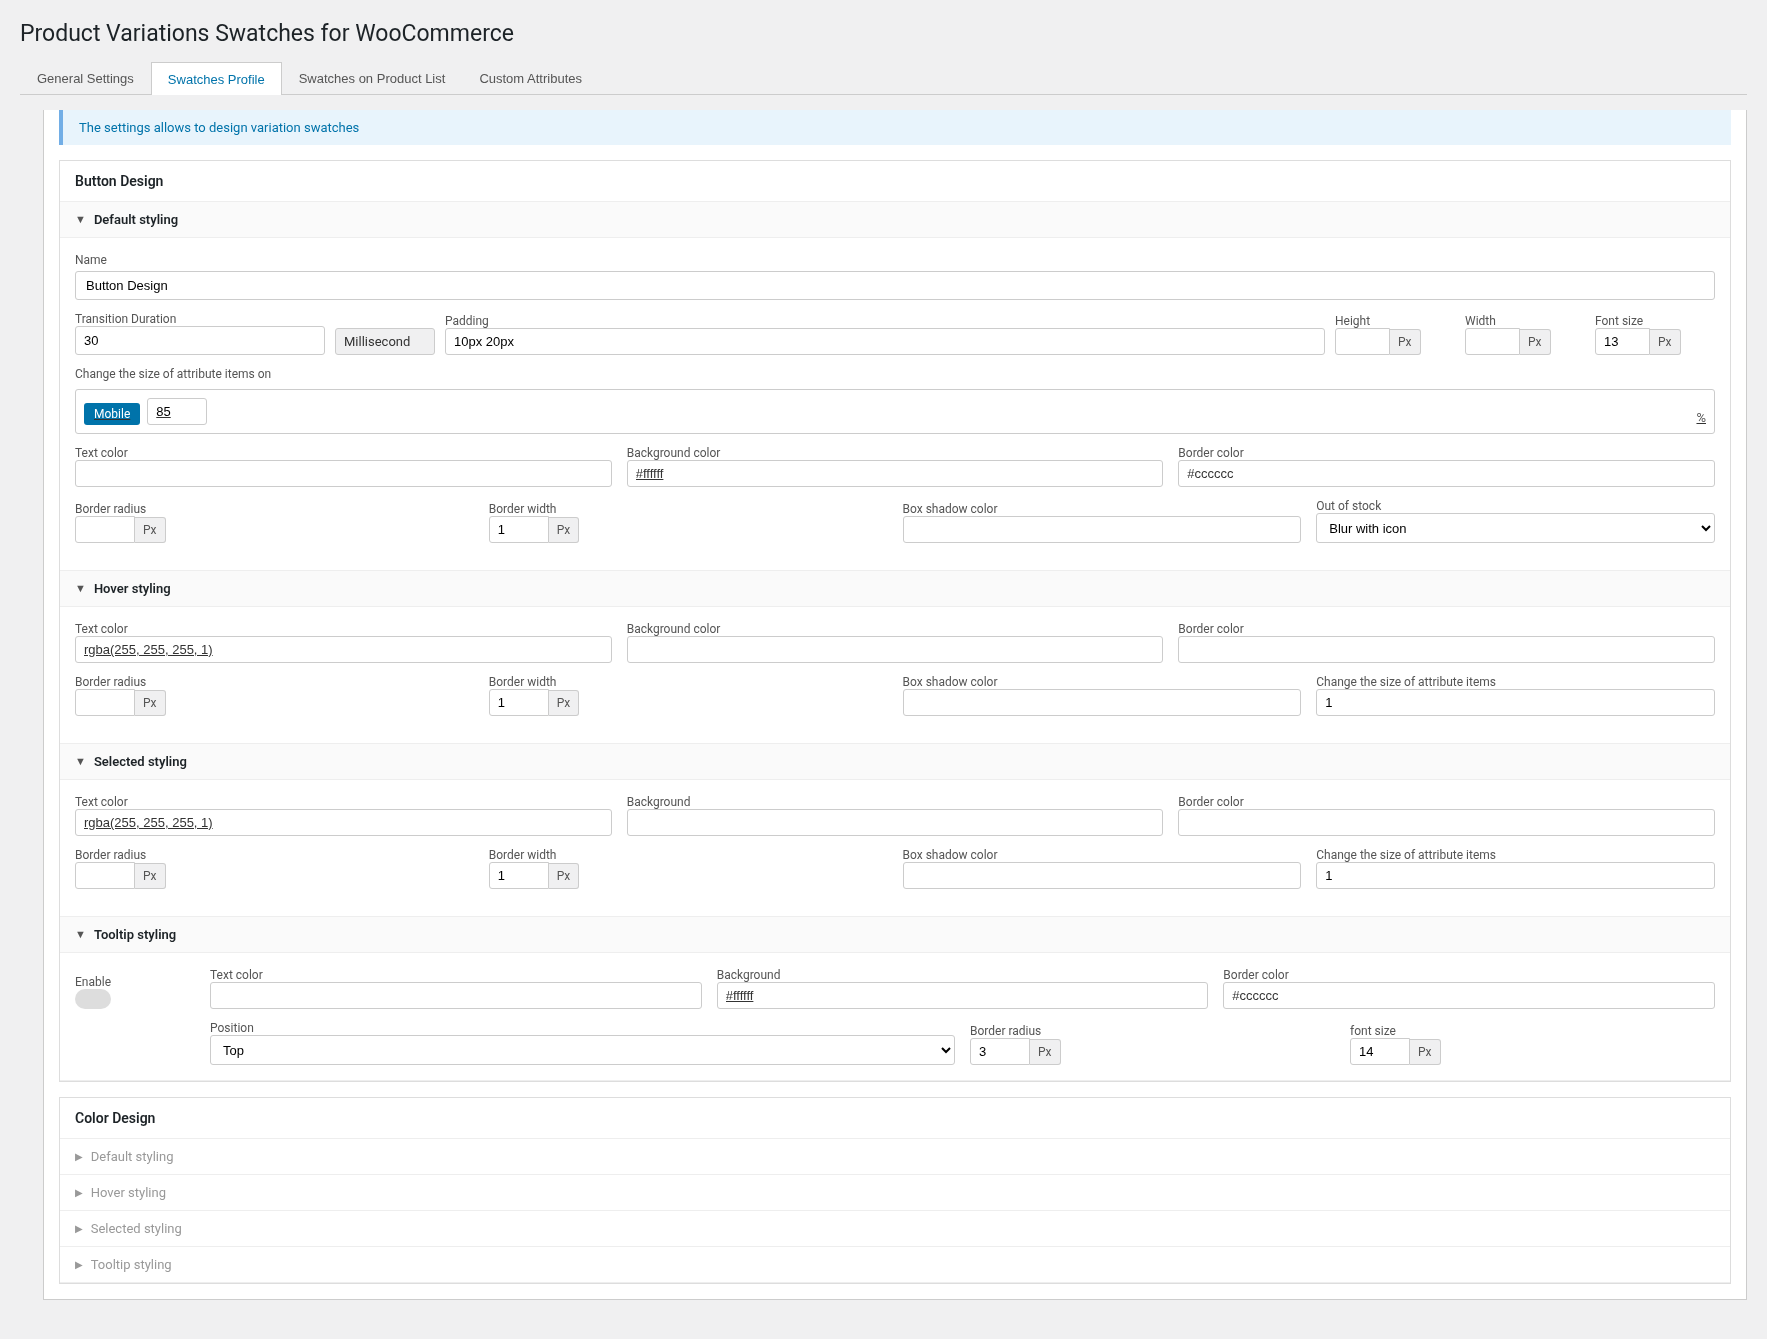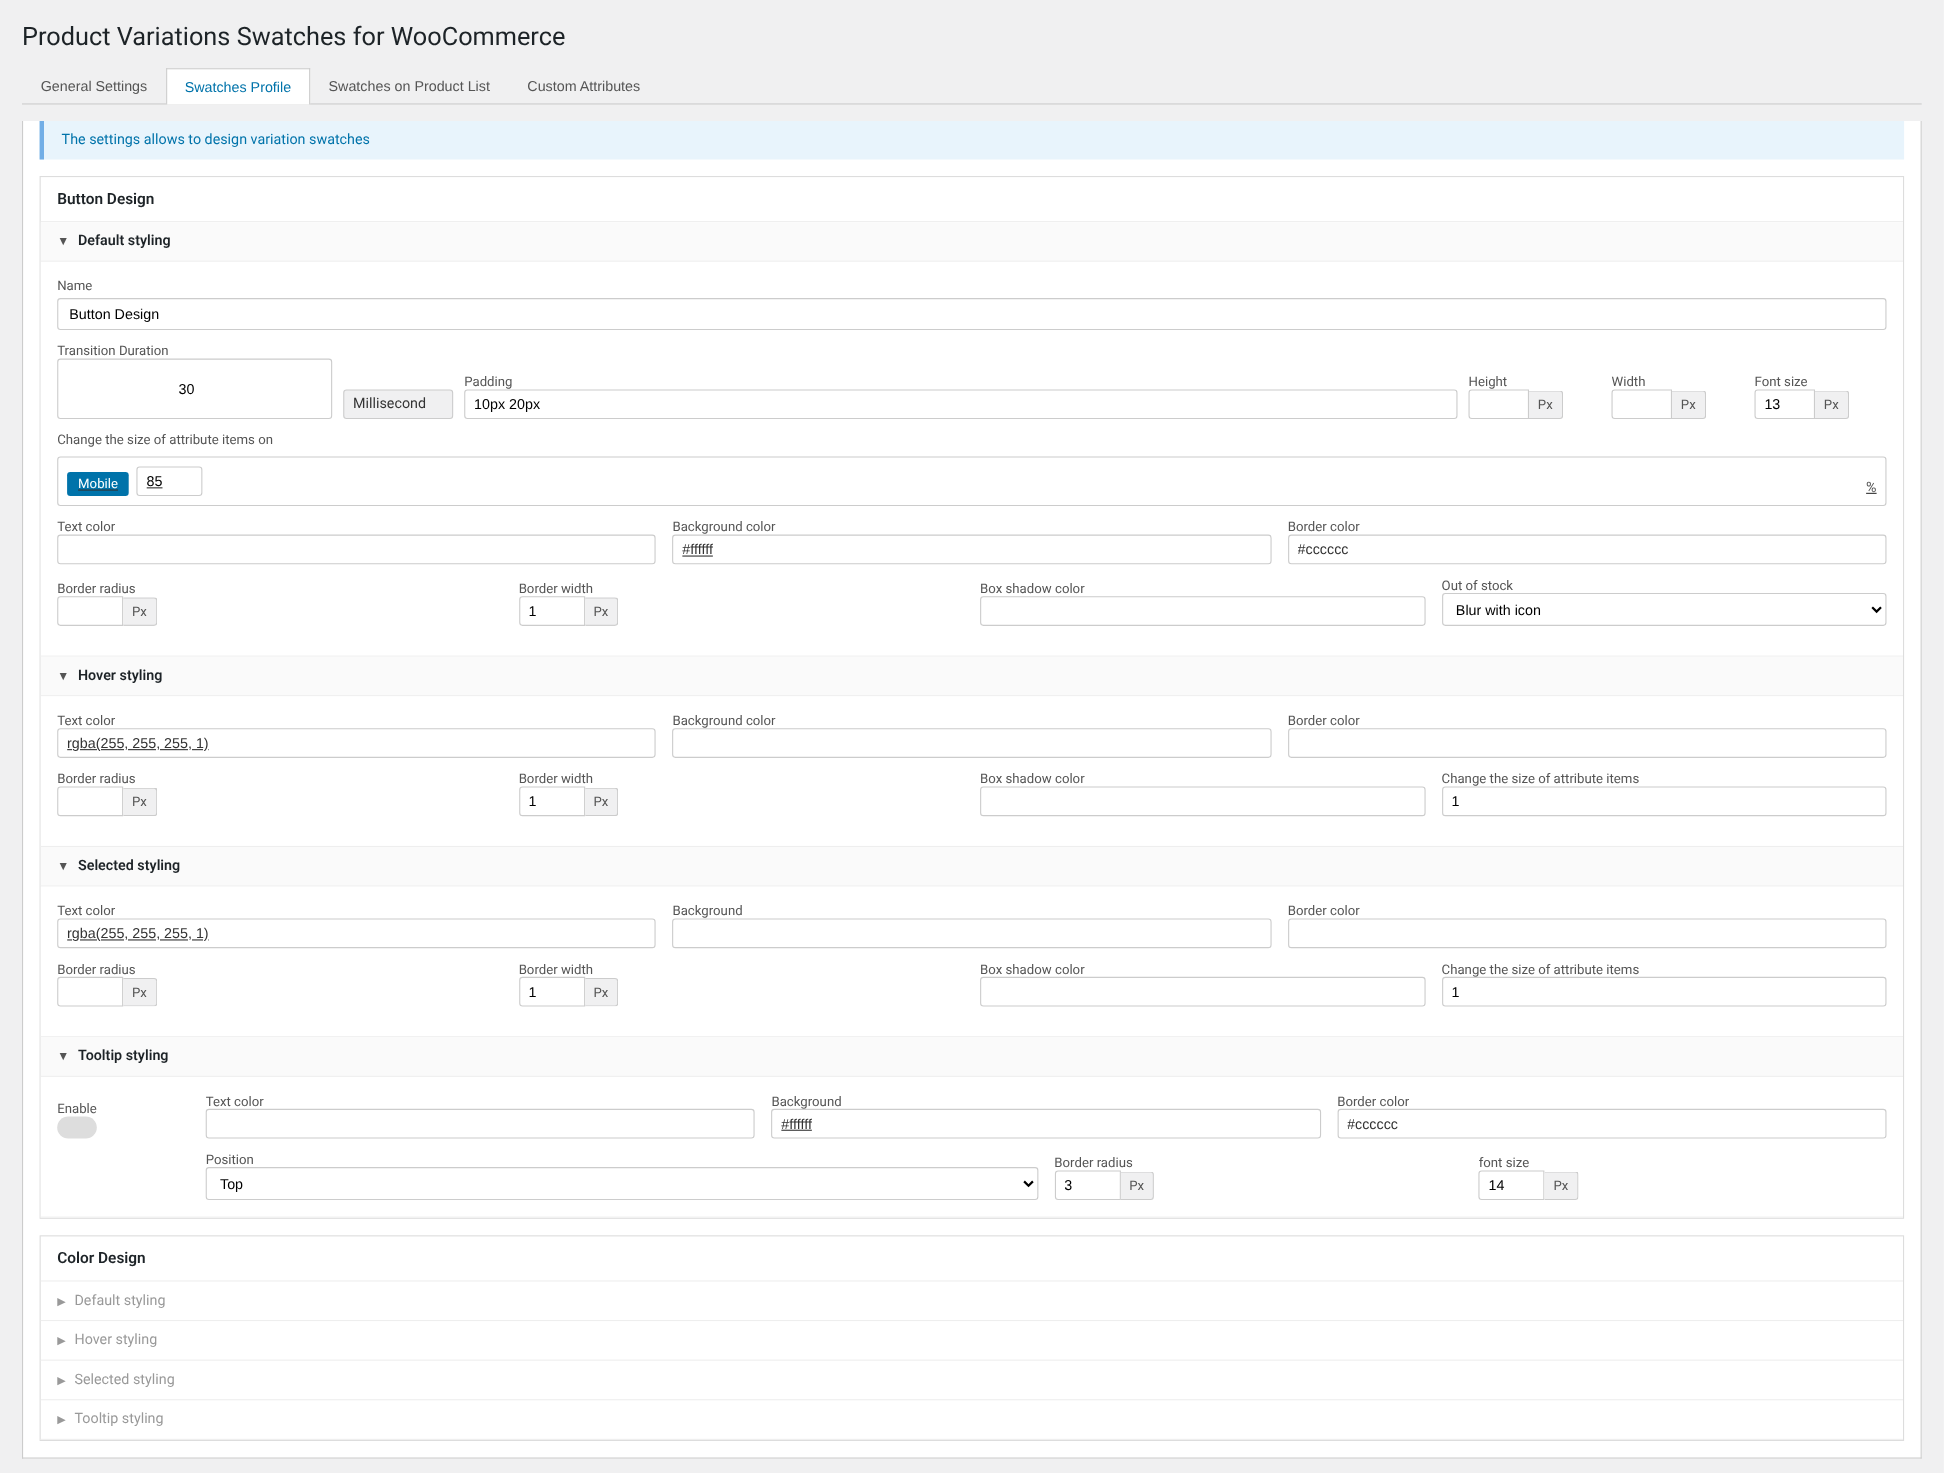--- a/index.html
+++ b/index.html
@@ -6,21 +6,21 @@
     body { font-family: -apple-system, BlinkMacSystemFont, "Segoe UI", Roboto, sans-serif; font-size: 13px; background: #f0f0f1; color: #333; }
     
     .page-wrap { background: #f0f0f1; min-height: 100vh; padding: 20px; }
     
     h1.page-title { font-size: 23px; font-weight: 400; color: #1d2327; margin-bottom: 15px; }
     
     .nav-tabs { display: flex; gap: 0; margin-bottom: 0; border-bottom: 1px solid #ccc; }
     .nav-tab { padding: 8px 16px; font-size: 13px; cursor: pointer; border: 1px solid transparent; border-bottom: none; text-decoration: none; color: #555; background: transparent; }
     .nav-tab.active { background: #fff; border-color: #ccc; border-bottom-color: #fff; color: #0073aa; margin-bottom: -1px; }
     
-    .content-wrap { background: #fff; border: 1px solid #ccc; border-top: none; padding: 0; }
+    .content-wrap { background: #fff; border: 1px solid #ccc; border-top: none; padding: 0; margin-left: 23px; }
     
     .info-bar { background: #e8f4fc; border-left: 4px solid #72aee6; padding: 10px 16px; margin: 15px; font-size: 13px; color: #0073aa; }
     
     .section { border: 1px solid #ddd; margin: 15px; background: #fff; }
     .section-title { font-size: 14px; font-weight: 600; padding: 12px 15px; border-bottom: 1px solid #eee; color: #1d2327; }
     
     .collapsible-header { display: flex; align-items: center; gap: 8px; padding: 10px 15px; cursor: pointer; font-size: 13px; font-weight: 600; color: #1d2327; border-bottom: 1px solid #eee; background: #fafafa; }
     .collapsible-header .arrow { font-size: 11px; color: #555; }
     
     .collapsible-body { padding: 15px; background: #fff; border-bottom: 1px solid #eee; }
@@ -91,21 +91,21 @@
         <div class="collapsible-body">
 
           <div class="name-row">
             <label>Name</label>
             <input type="text" class="full-width-input" value="Button Design" style="">
           </div>
 
           <div style="display:grid; grid-template-columns: 250px 100px 1fr 120px 120px 120px; gap:10px; align-items:end; margin-bottom:12px;">
             <div class="form-group">
               <label>Transition Duration</label>
-              <input type="number" style="border: 1px solid rgb(204, 204, 204); padding: 19px 8px; border-radius: 3px; font-size: 13px; text-align: center;" value="30">
+              <input type="number" style="border: 1px solid rgb(204, 204, 204); padding: 6px 8px; border-radius: 3px; font-size: 13px;" value="30">
             </div>
             <div class="form-group">
               <label></label>
               <span style="border:1px solid #ccc;padding:5px 8px;border-radius:3px;font-size:13px;background:#f0f0f1;display:block;">Millisecond</span>
             </div>
             <div class="form-group">
               <label>Padding</label>
               <input type="text" style="border: 1px solid rgb(204, 204, 204); padding: 5px 8px; border-radius: 3px; font-size: 13px;" value="10px 20px">
             </div>
             <div class="form-group">

